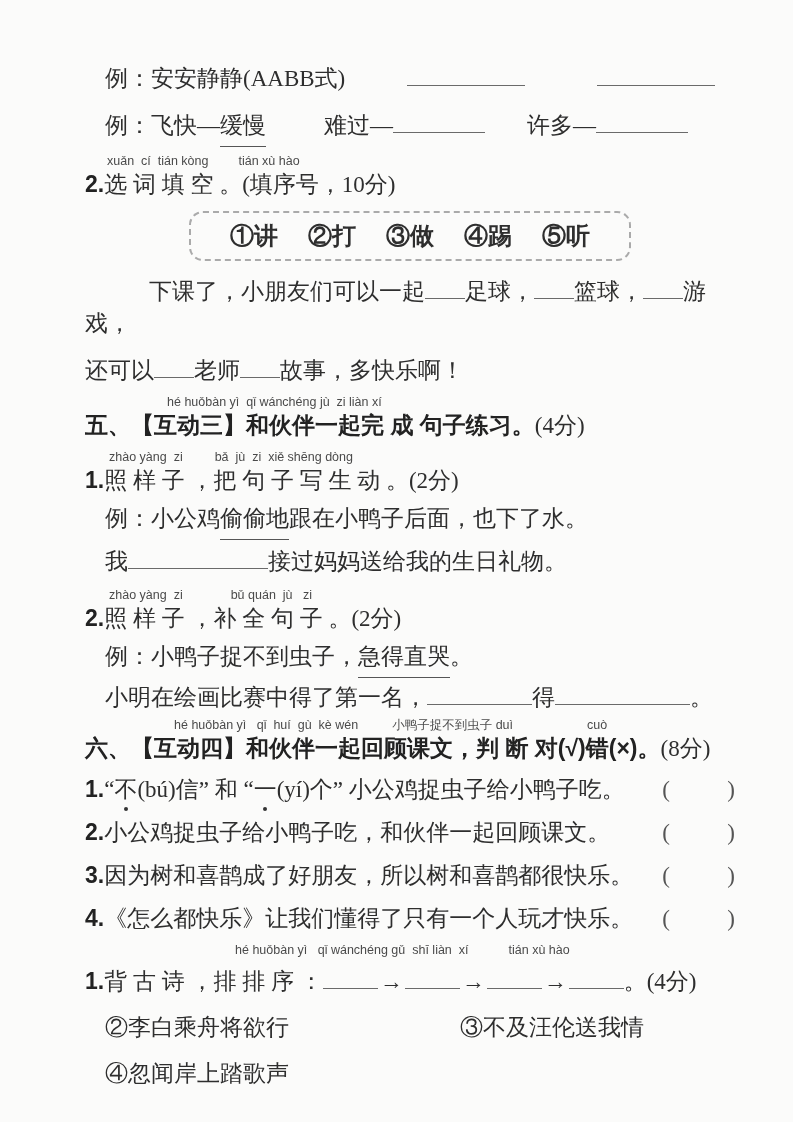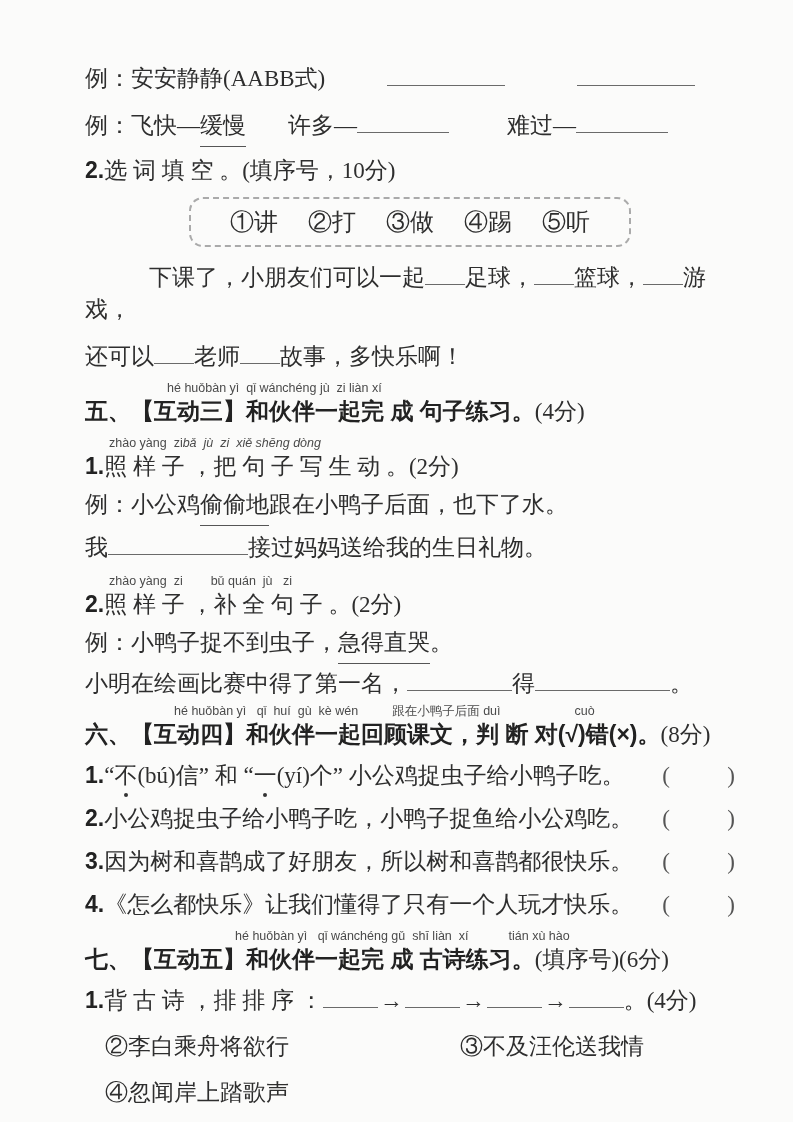--- a/index.html
+++ b/index.html
@@ -19,21 +19,21 @@
   .line{font-size:23px;line-height:32px;}
   .kai{font-family:"Liberation Serif","DejaVu Serif",serif;}
   .hei{font-family:"Liberation Sans","DejaVu Sans",sans-serif;font-weight:700;color:#222;}
   .num{font-family:"Liberation Sans","DejaVu Sans",sans-serif;font-weight:700;color:#222;}
   .score{font-weight:400;font-family:"Liberation Serif","DejaVu Serif",serif;color:#2e2e2e;}
   .pinyin{
     font-family:"Liberation Sans","DejaVu Sans",sans-serif;
     font-size:12.5px;line-height:14px;color:#4a4a4a;
     white-space:pre;
   }
-  .indent20{text-align:right;}
+  .indent20{margin-left:20px;text-align:right;}
   .blank{
     display:inline-block;
     border-bottom:1.5px solid #6a6a6a;
     height:1em;
     vertical-align:baseline;
   }
   .w120{width:118px;} .w95{width:92px;} .w38{width:40px;}
   .w140{width:140px;} .w105{width:105px;} .w135{width:135px;} .w55{width:55px;}
   .ul{border-bottom:1.5px solid #555;padding-bottom:8px;}
   .dotted{position:relative;display:inline-block;}
@@ -42,20 +42,21 @@
     width:4px;height:4px;border-radius:50%;background:#333;
     transform:translateX(-50%);
   }
   .row{display:flex;align-items:baseline;}
   .jrow{display:flex;justify-content:space-between;align-items:baseline;}
   .marker{white-space:pre;font-size:23px;color:#555;}
   .optbox{
     border:2px dashed #aaa;border-radius:14px;
     width:fit-content;margin:10px auto 14px;
     padding:7px 26px;
+    font-weight:bold;
   }
   .opt{font-size:24px;margin:0 13px;}
   .mb14{margin-bottom:14px;} .mb12{margin-bottom:12px;} .mb10{margin-bottom:10px;}
   .mb8{margin-bottom:8px;} .mb4{margin-bottom:4px;}
   .headblock{margin-bottom:8px;}
   .subblock{margin-bottom:6px;}
   .poems{
     display:grid;grid-template-columns:355px auto;
     row-gap:14px;padding-left:20px;margin-top:14px;
   }
@@ -67,83 +68,83 @@
 <div class="sheet">
 
   <div class="line kai row mb14">
     <span class="indent20">例：安安静静(AABB式)</span>
     <span class="blank w120" style="margin-left:62px;"></span>
     <span class="blank w120" style="margin-left:72px;"></span>
   </div>
 
   <div class="line kai row mb12">
     <span class="indent20"><span>例：飞快—</span><span class="ul">缓慢</span></span>
+    <span style="margin-left:58px;"><span>难过—</span><span class="blank w95"></span></span>
     <span style="margin-left:42px;"><span>许多—</span><span class="blank w95"></span></span>
-    <span style="margin-left:58px;"><span>难过—</span><span class="blank w95"></span></span>
   </div>
 
   <div class="subblock">
+    <div class="pinyin"><span style="margin-left:22px;">xuǎn  cí  tián kòng</span><span style="margin-left:30px;">tián xù hào</span></div>
     <div class="line kai"><span class="num">2.</span><span>选 词 填 空 。</span><span>(填序号，10分)</span></div>
   </div>
 
   <div class="optbox kai">
     <span class="opt">①讲</span>
     <span class="opt">②打</span>
     <span class="opt">③做</span>
     <span class="opt">④踢</span>
     <span class="opt">⑤听</span>
   </div>
 
   <div class="line kai mb14" style="text-indent:64px;"><span>下课了，小朋友们可以一起</span><span class="blank w38"></span><span>足球，</span><span class="blank w38"></span><span>篮球，</span><span class="blank w38"></span><span>游戏，</span></div>
   <div class="line kai mb8"><span>还可以</span><span class="blank w38"></span><span>老师</span><span class="blank w38"></span><span>故事，多快乐啊！</span></div>
 
   <div class="headblock">
     <div class="pinyin"><span style="margin-left:82px;">hé huǒbàn yì  qǐ wánchéng jù  zi liàn xí</span></div>
     <div class="line"><span class="hei">五、【互动三】和伙伴一起完 成 句子练习。</span><span class="score">(4分)</span></div>
   </div>
 
   <div class="subblock">
-    <div class="pinyin"><span style="margin-left:24px;">zhào yàng  zi</span><span style="font-style:italic;">bǎ  jù  zi  xiě shēng dòng</span></div>
+    <div class="pinyin"><span style="margin-left:24px;">zhào yàng  zi</span><span style="margin-left:32px;">bǎ  jù  zi  xiě shēng dòng</span></div>
     <div class="line kai"><span class="num">1.</span><span>照 样 子 ，把 句 子 写 生 动 。</span><span>(2分)</span></div>
   </div>
   <div class="line kai mb10"><span class="indent20"><span>例：小公鸡</span><span class="ul">偷偷地</span><span>跟在小鸭子后面，也下了水。</span></span></div>
   <div class="line kai mb10"><span class="indent20"><span>我</span><span class="blank w140"></span><span>接过妈妈送给我的生日礼物。</span></span></div>
 
   <div class="subblock">
-    <div class="pinyin"><span style="margin-left:24px;">zhào yàng  zi</span><span style="margin-left:28px;">bǔ quán  jù   zi</span></div>
+    <div class="pinyin"><span style="margin-left:24px;">zhào yàng  zi</span><span style="margin-left:48px;">bǔ quán  jù   zi</span></div>
     <div class="line kai"><span class="num">2.</span><span>照 样 子 ，补 全 句 子 。</span><span>(2分)</span></div>
   </div>
   <div class="line kai mb8"><span class="indent20"><span>例：小鸭子捉不到虫子，</span><span class="ul">急得直哭</span><span>。</span></span></div>
   <div class="line kai mb4"><span class="indent20"><span>小明在绘画比赛中得了第一名，</span><span class="blank w105"></span><span>得</span><span class="blank w135"></span><span>。</span></span></div>
 
   <div class="headblock">
-    <div class="pinyin"><span style="margin-left:89px;">hé huǒbàn yì   qǐ  huí  gù  kè wén</span><span style="margin-left:34px;">跟在小鸭子后面 duì</span><span style="margin-left:74px;">cuò</span></div>
+    <div class="pinyin"><span style="margin-left:89px;">hé huǒbàn yì   qǐ  huí  gù  kè wén</span><span style="margin-left:34px;">小鸭子捉不到虫子 duì</span><span style="margin-left:74px;">cuò</span></div>
     <div class="line"><span class="hei">六、【互动四】和伙伴一起回顾课文，判 断 对(√)错(×)。</span><span class="score">(8分)</span></div>
   </div>
 
   <div class="line kai jrow mb10">
     <span><span class="num">1.</span><span>“</span><span class="dotted">不</span><span>(bú)信” 和 “</span><span class="dotted">一</span><span>(yí)个” 小公鸡捉虫子给小鸭子吃。</span></span>
     <span class="marker">(          )</span>
   </div>
   <div class="line kai jrow mb10">
-    <span><span class="num">2.</span><span>小公鸡捉虫子给小鸭子吃，小鸭子捉鱼给小公鸡吃。</span></span>
+    <span><span class="num">2.</span><span>小公鸡捉虫子给小鸭子吃，和伙伴一起回顾课文。</span></span>
     <span class="marker">(          )</span>
   </div>
   <div class="line kai jrow mb10">
     <span><span class="num">3.</span><span>因为树和喜鹊成了好朋友，所以树和喜鹊都很快乐。</span></span>
     <span class="marker">(          )</span>
   </div>
   <div class="line kai jrow mb8">
     <span><span class="num">4.</span><span>《怎么都快乐》让我们懂得了只有一个人玩才快乐。</span></span>
     <span class="marker">(          )</span>
   </div>
 
   <div class="headblock">
     <div class="pinyin"><span style="margin-left:150px;">hé huǒbàn yì   qǐ wánchéng gǔ  shī liàn  xí</span><span style="margin-left:40px;">tián xù hào</span></div>
-    <div class="line"><span class="hei">七、【互动五】和伙伴一起完 成 古诗练习。</span><span class="score">(填序号)(6分)</span></div>
   </div>
 
   <div class="subblock">
     <div class="line kai"><span class="num">1.</span><span>背 古 诗 ，排 排 序 ：</span><span class="blank w55"></span><span class="arrow">→</span><span class="blank w55"></span><span class="arrow">→</span><span class="blank w55"></span><span class="arrow">→</span><span class="blank w55"></span><span>。</span><span>(4分)</span></div>
   </div>
 
   <div class="poems line kai">
     <span>②李白乘舟将欲行</span>
     <span>③不及汪伦送我情</span>
     <span>④忽闻岸上踏歌声</span>

